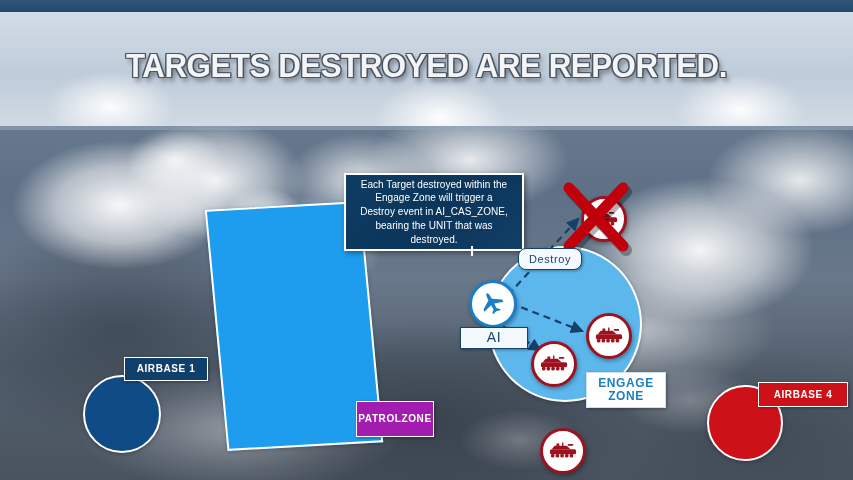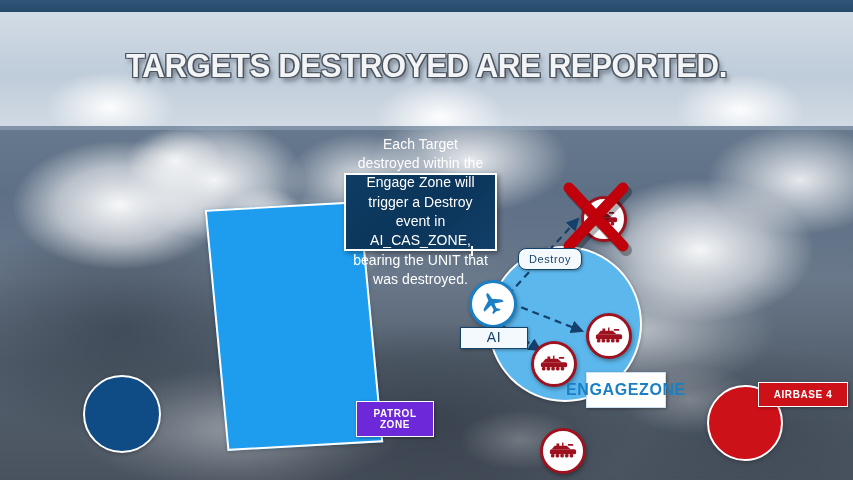--- a/index.html
+++ b/index.html
@@ -83,41 +83,41 @@
   .lbl{position:absolute;display:flex;align-items:center;justify-content:center;
     text-align:center;line-height:1.12;letter-spacing:.6px;
     box-shadow:1px 1px 3px rgba(0,0,0,.35);}
   .lbl-airbase1{left:124px;top:357px;width:82px;height:22px;
     background:#0f3f6b;border:1.5px solid #ffffff;color:#ffffff;
     font-size:10px;font-weight:bold;}
   .lbl-airbase4{left:758px;top:382px;width:88px;height:23px;
     background:#cd1119;border:1.5px solid #ffffff;color:#ffffff;
     font-size:10px;font-weight:bold;}
   .lbl-patrol{left:356px;top:401px;width:76px;height:34px;
-    background:#6d28d9;border:1.5px solid #ffffff;color:#ffffff;
-    font-size:10px;font-weight:bold;flex-direction:column;}
+    background:#a21caf;border:1.5px solid #ffffff;color:#ffffff;
+    font-size:10px;font-weight:bold;flex-direction:row;}
   .lbl-engage{left:586px;top:372px;width:78px;height:34px;
     background:#ffffff;border:1.5px solid #cfe2f2;color:#1a7fc4;
-    font-size:16px;font-weight:bold;}
+    font-size:12px;font-weight:bold;flex-direction:column;}
   .lbl-ai{left:460px;top:327px;width:66px;height:20px;
     background:#f4f9fd;border:1.5px solid #16436b;color:#16436b;
     font-size:14px;font-weight:normal;}
   .lbl-destroy{left:518px;top:248px;width:62px;height:20px;border-radius:8px;
     background:#f4f9fd;border:1.5px solid #16436b;color:#16436b;
     font-size:11px;font-weight:normal;}
 
   
   .callout{
-    position:absolute;left:344px;top:173px;width:153px;height:78px;
+    position:absolute;left:344px;top:173px;width:180px;height:78px;
     background:linear-gradient(135deg,#0e3c63 0%,#0b355a 55%,#123f68 100%);
     border:2px solid #ffffff;
-    color:#ffffff;font-size:14px;line-height:1.38;
+    color:#ffffff;font-size:10px;line-height:1.38;
     text-align:center;letter-spacing:.05px;
     display:flex;align-items:center;justify-content:center;
-    padding:0 7px;box-sizing:border-box;
+    padding:0 14px;box-sizing:border-box;
     box-shadow:2px 2px 5px rgba(0,0,0,.4);
   }
   .callout-stem{position:absolute;left:471px;top:246px;width:2px;height:10px;
     background:#ffffff;}
 
   
   .icon-node{position:absolute;border-radius:50%;background:#ffffff;
     display:flex;align-items:center;justify-content:center;
     box-shadow:1px 2px 4px rgba(0,0,0,.35);}
   .icon-tank{width:40px;height:40px;border:3px solid #9e1220;}
@@ -248,20 +248,21 @@
     </svg>
   </div>
 
   <div class="callout">
     <span>Each Target destroyed within the Engage Zone will trigger a Destroy event in AI_CAS_ZONE, bearing the UNIT that was destroyed.</span>
   </div>
   <div class="callout-stem"></div>
 
   <div class="lbl lbl-destroy">Destroy</div>
   <div class="lbl lbl-ai">AI</div>
+  <div class="lbl lbl-airbase1">AIRBASE 1</div>
   <div class="lbl lbl-airbase4">AIRBASE 4</div>
   <div class="lbl lbl-patrol">
     <span>PATROL</span>
     <span>ZONE</span>
   </div>
   <div class="lbl lbl-engage">
     <span>ENGAGE</span>
     <span>ZONE</span>
   </div>
 

